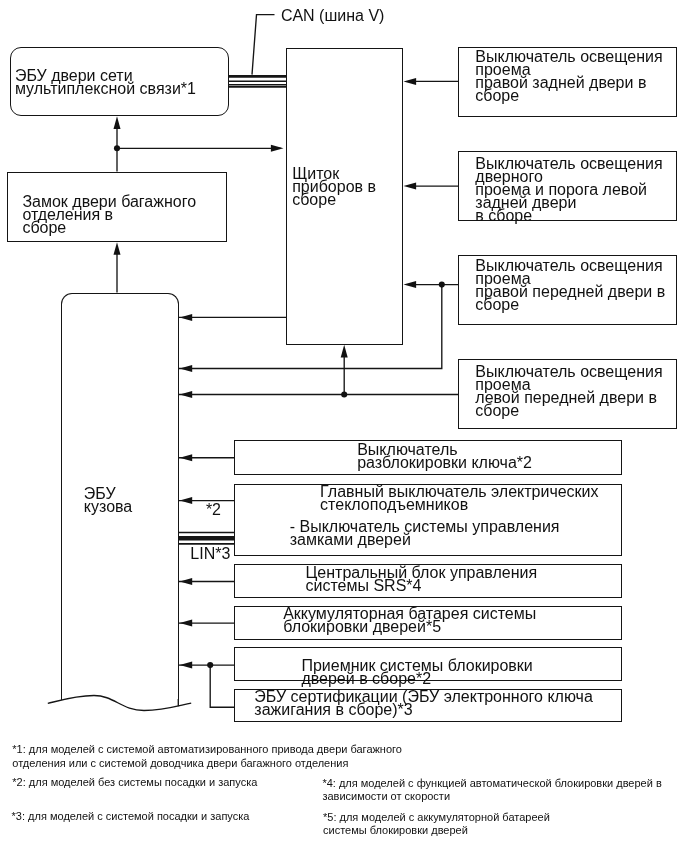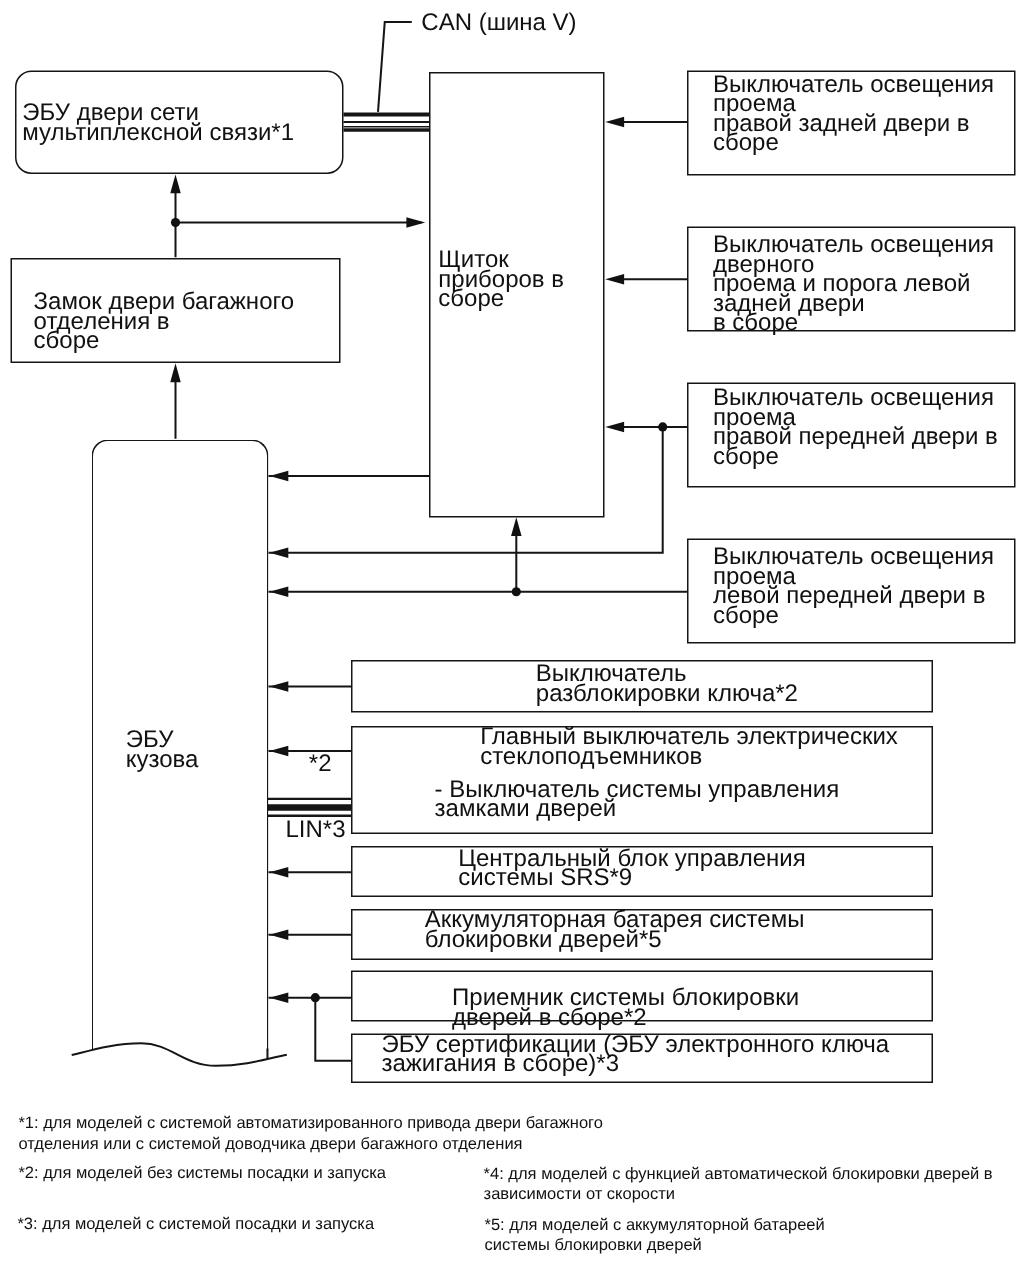--- a/index.html
+++ b/index.html
@@ -117,21 +117,21 @@
 левой передней двери в сборе</div>
 
   <div class="box" style="left:234px;top:440.4px;width:387.5px;height:34.4px;"></div>
   <div class="lbl" style="left:331.2px;top:442.9px;width:210px;margin-left:26px;">Выключатель разблокировки ключа*2</div>
 
   <div class="box" style="left:234px;top:483.6px;width:387.5px;height:72px;"></div>
   <div class="lbl" style="left:276.1px;top:484.6px;width:310px;padding-left:44px;">Главный выключатель электрических стеклоподъемников</div>
   <div class="lbl" style="left:273.7px;top:519.7px;width:290px;margin-left:16px;">- Выключатель системы управления замками дверей</div>
 
   <div class="box" style="left:234px;top:564.3px;width:387.5px;height:33.3px;"></div>
-  <div class="lbl" style="left:305.5px;top:565.8px;width:260px;">Центральный блок управления системы SRS*9</div>
+  <div class="lbl" style="left:305.5px;top:565.8px;width:260px;">Центральный блок управления системы SRS*4</div>
 
   <div class="box" style="left:234px;top:605.9px;width:387.5px;height:33.8px;"></div>
   <div class="lbl" style="left:283.2px;top:607.1px;width:300px;">Аккумуляторная батарея системы блокировки дверей*5</div>
 
   <div class="box" style="left:234px;top:647.2px;width:387.5px;height:33.7px;"></div>
   <div class="lbl" style="left:301.4px;top:659px;width:270px;">Приемник системы блокировки дверей в сборе*2</div>
 
   <div class="box" style="left:234px;top:689.3px;width:387.5px;height:32.8px;"></div>
   <div class="lbl" style="left:254.3px;top:689.8px;width:360px;">ЭБУ сертификации (ЭБУ электронного ключа зажигания в сборе)*3</div>
 

